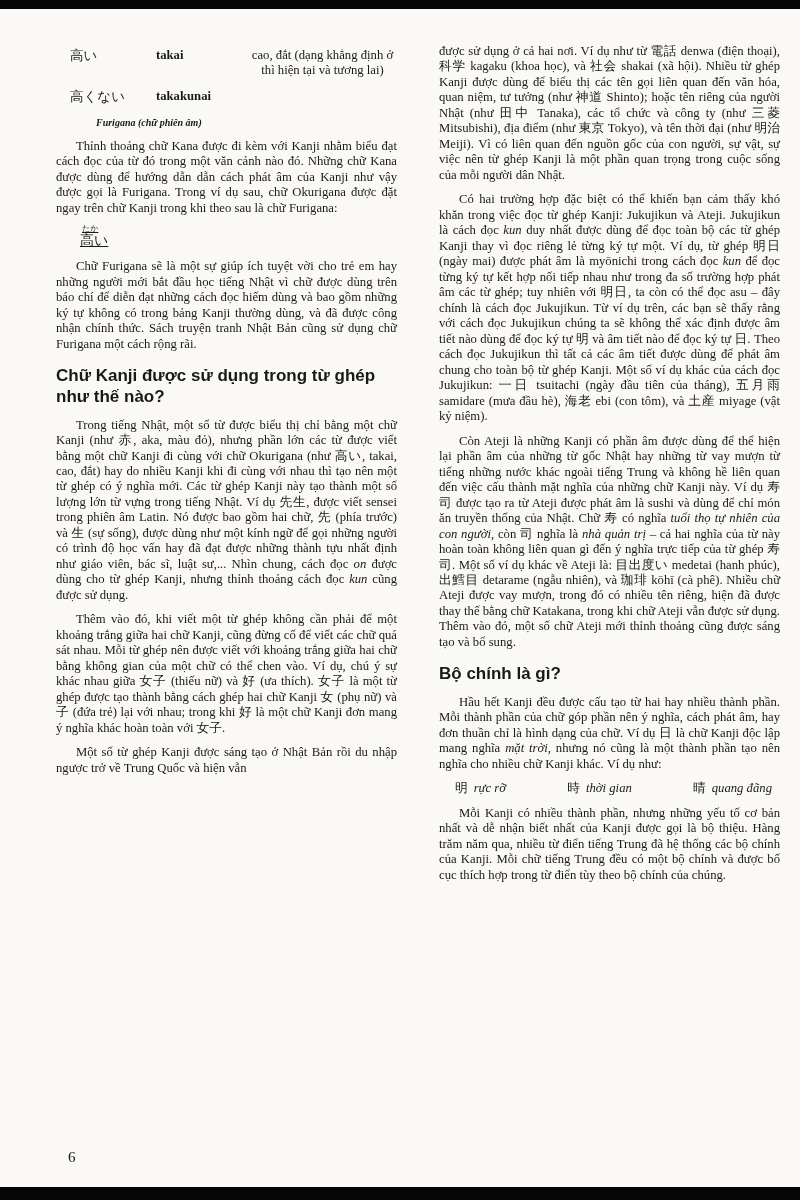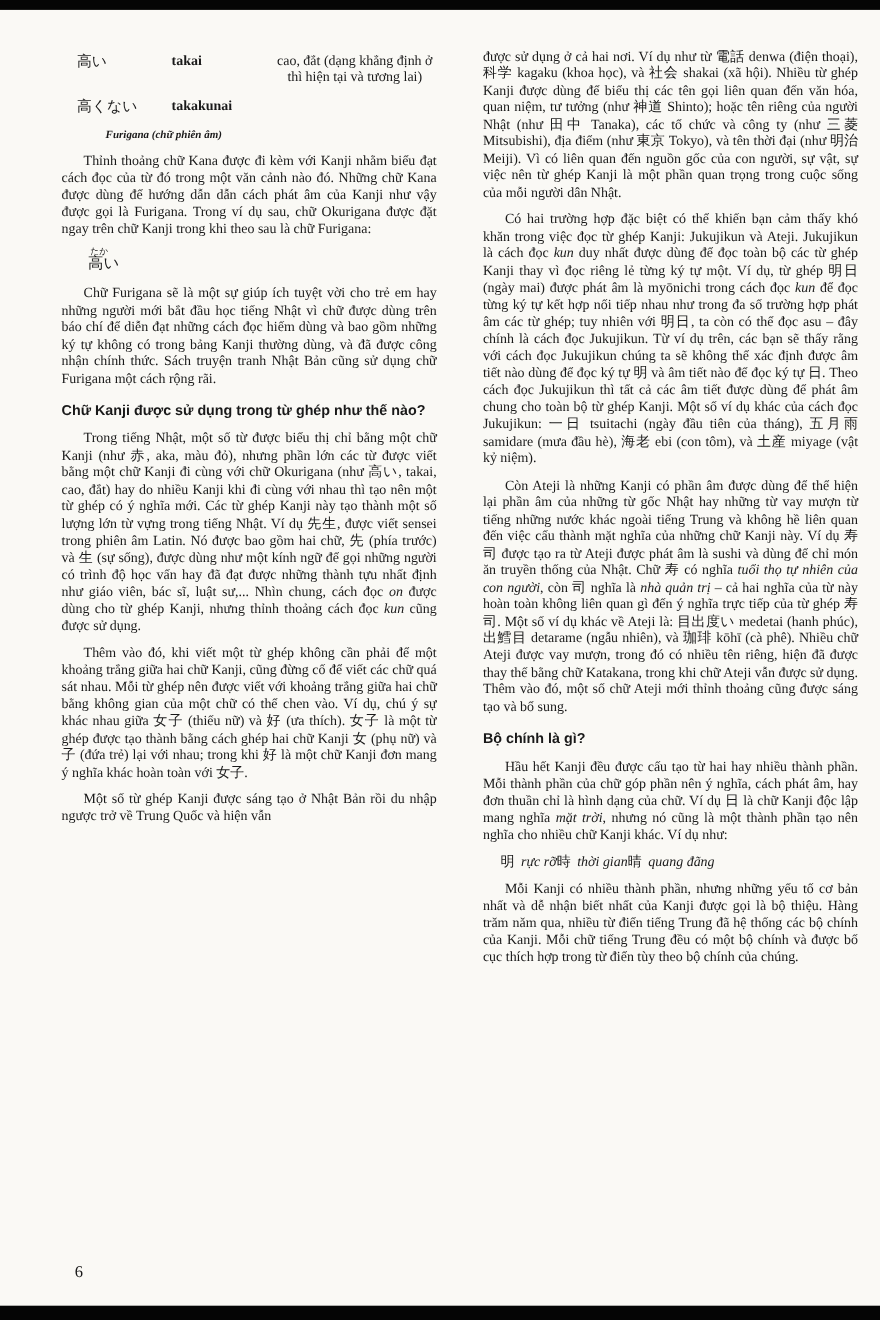--- a/index.html
+++ b/index.html
@@ -14,28 +14,28 @@
   .b{font-weight:normal;}
   .i{font-style:italic;}
   
   .vocab{margin:4px 0 12px;padding-left:14px;}
   .vocab-row{display:grid;grid-template-columns:78px 84px 1fr;column-gap:8px;margin-bottom:10px;}
   .vk{font-size:13.5px;}
   .vr{font-weight:bold;}
   .vm{text-align:center;}
   
   .h-it{font-size:10px;font-weight:bold;font-style:italic;margin:4px 0 9px;padding-left:40px;text-align:left;}
-  .h-b{font-family:"Liberation Sans",sans-serif;font-size:13px;font-weight:bold;
+  .h-b{font-family:"Liberation Sans",sans-serif;font-size:17px;font-weight:bold;
        margin:13px 0 10px;line-height:1.25;text-align:left;}
   
-  .ruby-ex{margin:5px 0 10px 24px;text-align:left;}
+  .ruby-ex{margin:5px 0 10px 24px;text-align:left;text-decoration:underline;}
   .furi{font-size:8px;line-height:1;margin-left:2px;}
   .base{font-size:14px;line-height:1.15;}
   
-  .kanji-row{display:flex;margin:5px 8px 9px 16px;text-align:left;}
+  .kanji-row{display:flex;justify-content:space-between;margin:5px 8px 9px 16px;text-align:left;}
   .kr-k{margin-right:6px;}
   .kr-m{font-style:italic;}
   .page-number{position:absolute;left:68px;bottom:34px;font-size:15px;}
 </style>
 </head>
 <body>
 
 <div class="page">
   <div class="bar-top"></div>
 

